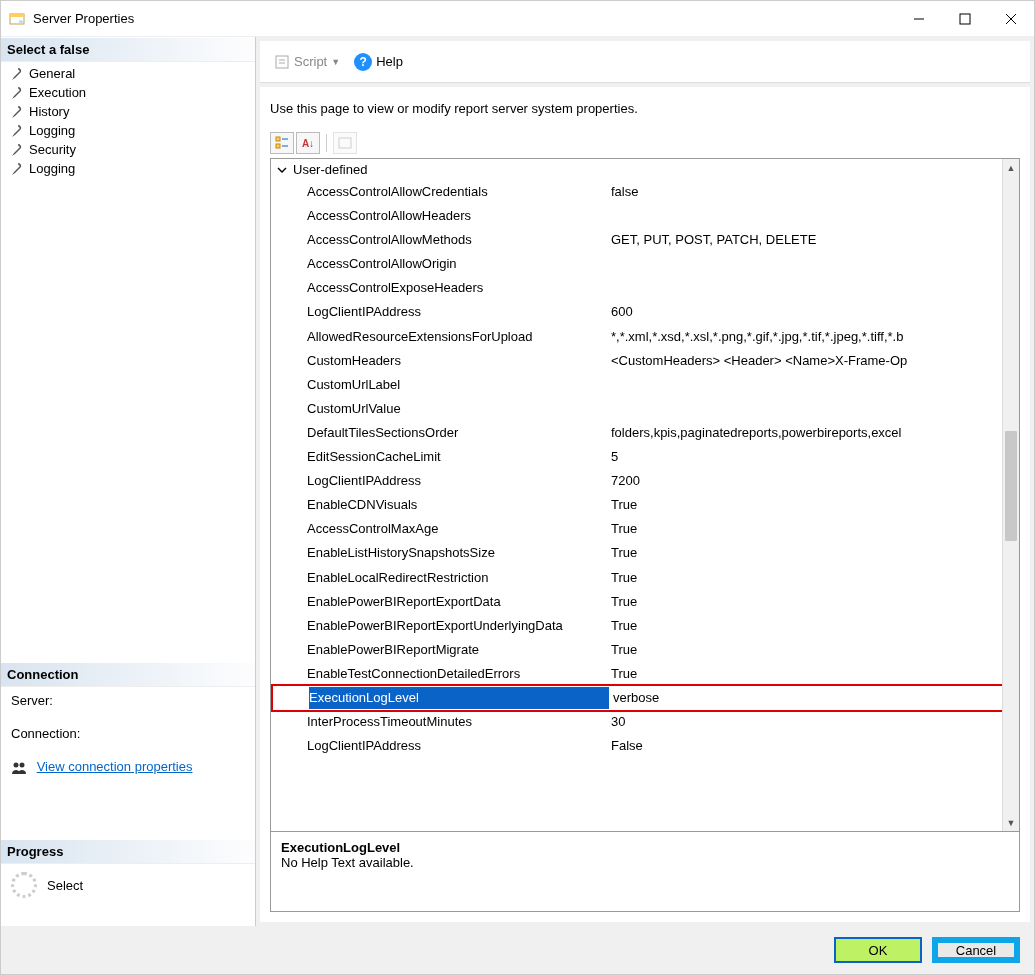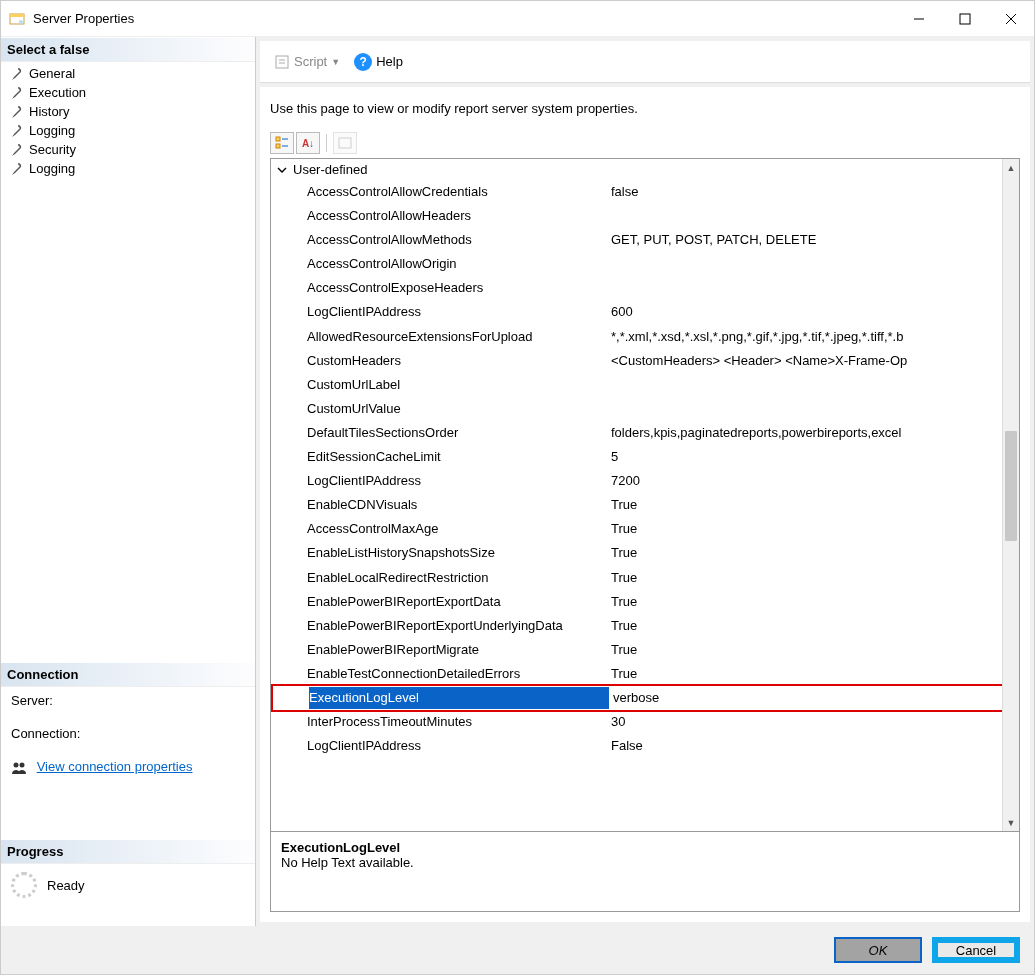--- a/index.html
+++ b/index.html
@@ -46,21 +46,21 @@
   .highlight-box { border:2px solid #d00; margin:-2px 0;}
   .edit-input { border:none; outline:none; font: inherit; width: 200px; padding:0;}
   .grid-scroll { position:absolute; right:0; top:0; bottom:0; width:17px; background:#f0f0f0; border-left:1px solid #ddd;}
   .grid-scroll .up, .grid-scroll .down { height:17px; display:flex;align-items:center;justify-content:center;font-size:9px;color:#555;}
   .grid-scroll .track { position:absolute; top:17px; bottom:17px; left:0; right:0;}
   .grid-scroll .thumb { position:absolute; left:2px; right:2px; top:40%; height:110px; background:#c8c8c8; border-radius:1px;}
   .help-pane { border:1px solid #999; border-top:none; padding:8px 10px; height:80px; background:#fff;}
   .help-pane .hp-title { font-weight:bold; }
   .footer { height:48px; display:flex; align-items:center; justify-content:flex-end; padding:0 14px; gap:10px; background:#f0f0f0;}
   .btn { min-width:88px; height:26px; border:6px solid #0ea5e9; background:#e9e9e9; display:flex;align-items:center;justify-content:center;}
-  .btn.primary { border:2px solid #0a64c8; background:#a3a3a3;font-style:italic;}
+  .btn.primary { border:2px solid #0a64c8; background:#bef264;}
 </style>
 </head>
 <body>
 
 <div class="window">
   <div class="titlebar">
     <svg class="icon" viewBox="0 0 16 16">
         <rect x="1" y="3" width="14" height="10" fill="#fff" stroke="#c9a050"></rect>
         <rect x="1" y="3" width="14" height="3" fill="#ffd060"></rect>
         <circle cx="12" cy="11" r="2" fill="#bde"></circle>
@@ -139,21 +139,21 @@
               <path d="M1 13c0-3 2-4 4-4s4 1 4 4" fill="#333"></path>
               <path d="M7 13c0-3 2-4 4-4s4 1 4 4" fill="#333"></path>
             </svg>
           <a href="#" class="link">View connection properties</a>
         </div>
       </div>
       <div style="height:40px"></div>
       <div class="section-header">Progress</div>
       <div class="progress-block">
         <div class="spinner"></div>
-        <span>Ready</span>
+        <span>Select</span>
       </div>
       <div style="height:20px"></div>
     </div>
 
     <div class="right-pane">
       <div class="toolbar">
         <div class="tb-btn">
           <svg width="16" height="16">
               <rect x="2" y="2" width="12" height="12" fill="none" stroke="#aaa"></rect>
               <line x1="5" y1="6" x2="11" y2="6" stroke="#aaa"></line>

